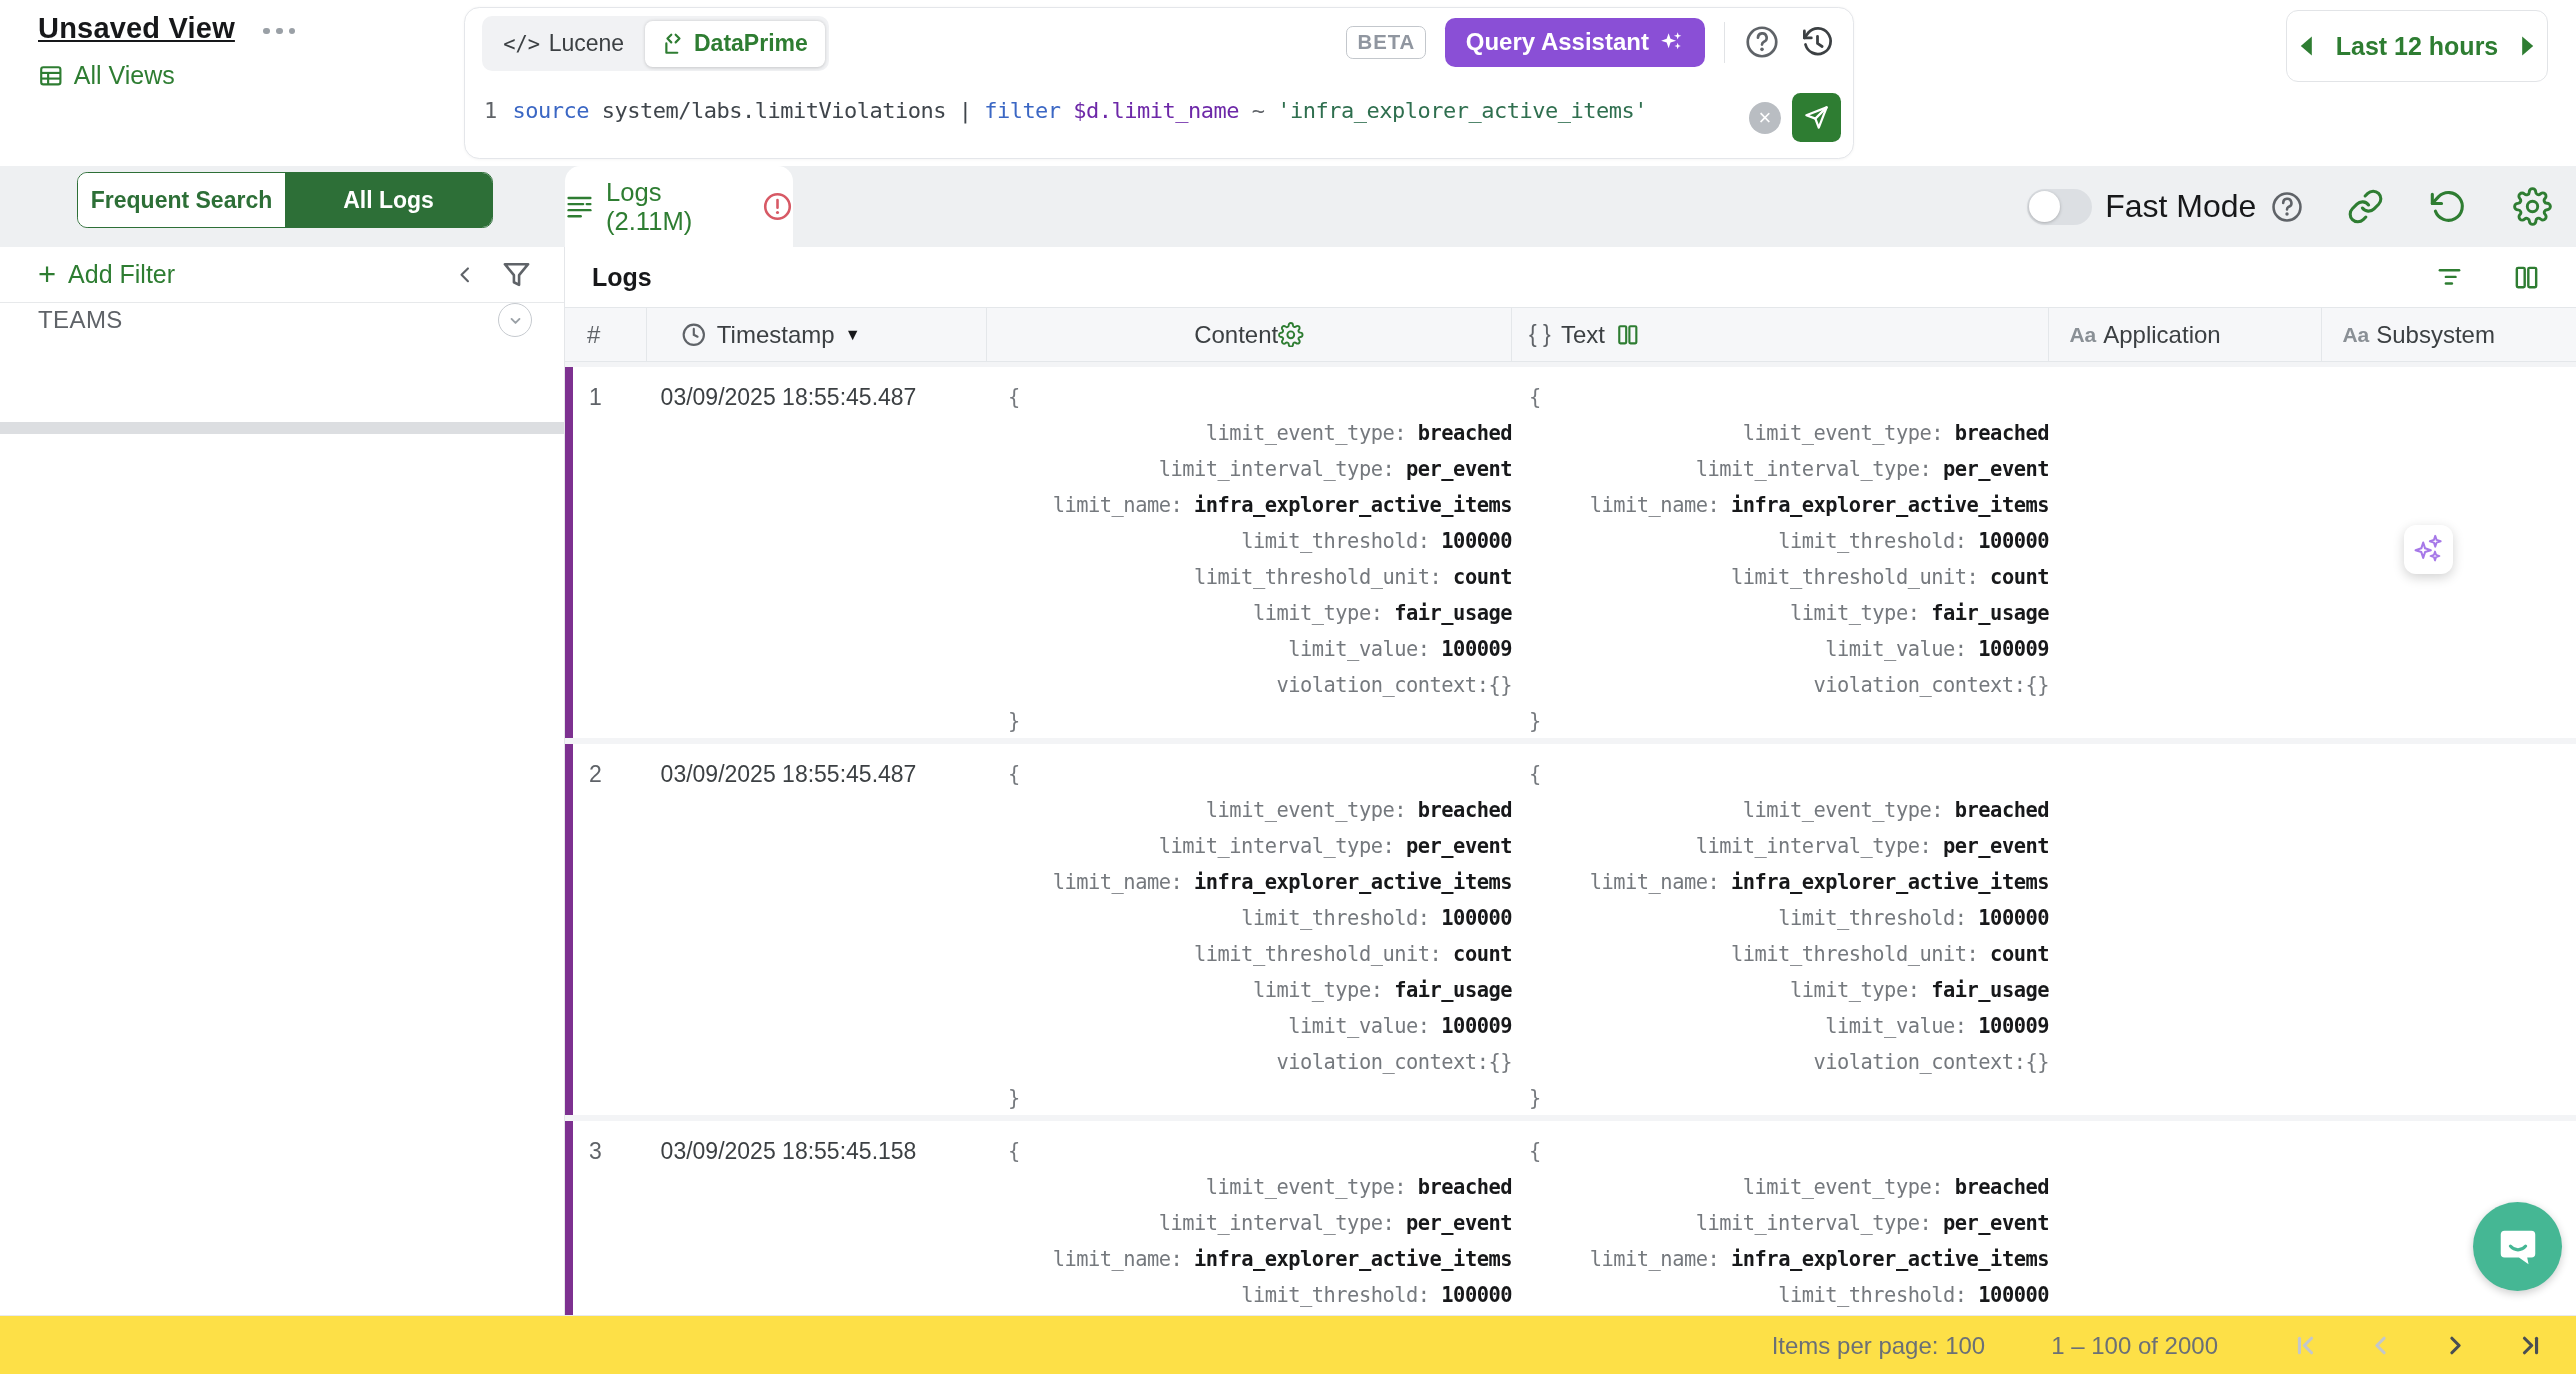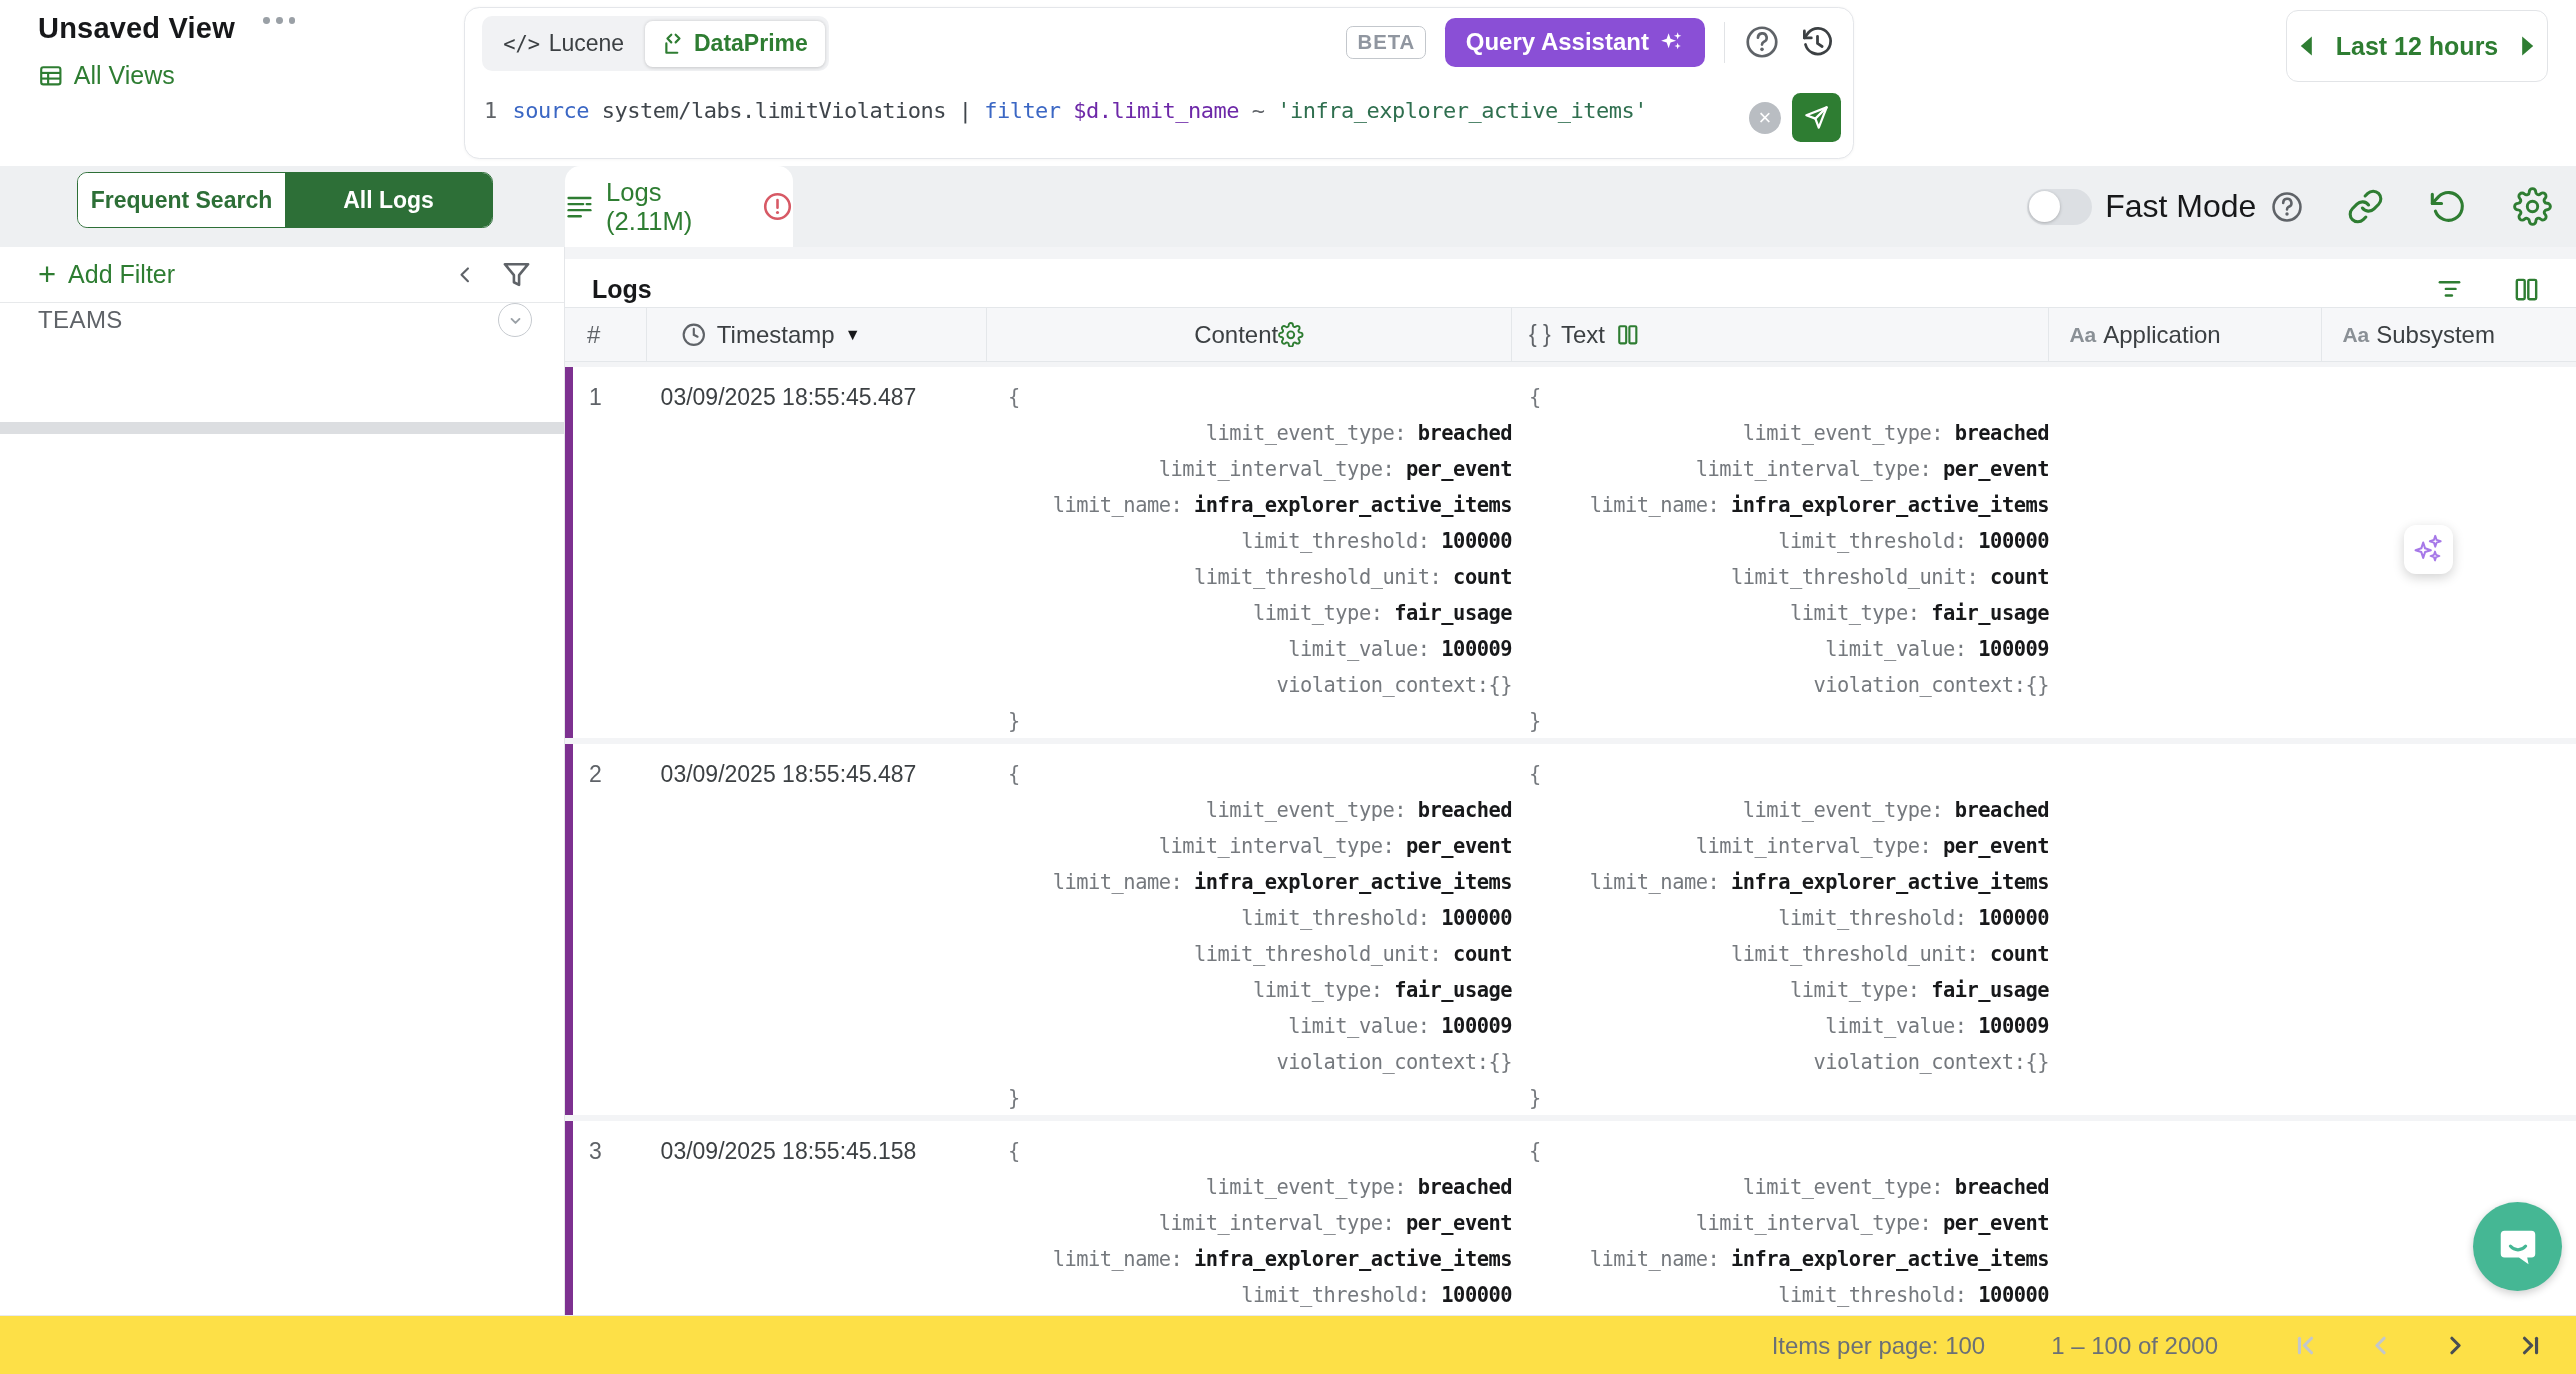--- a/index.html
+++ b/index.html
@@ -2,21 +2,21 @@
 <html style="font-size:13.6px"><head>
 <meta charset="utf-8">
 <style>
   * { margin:0; padding:0; box-sizing:border-box; }
   html,body { width:2576px; height:1375px; background:#fff; font-family:"Liberation Sans", sans-serif; color:#17181a; }
   .app { position:relative; width:2576px; height:1375px; overflow:hidden; background:#fff; }
   svg { display:block; }
 
   
   .topbar { position:absolute; left:0; top:0; width:2576px; height:166px; background:#fff; }
-  .view-title-row { position:absolute; left:38px; top:12px; display:flex; gap:28px; }
+  .view-title-row { position:absolute; left:38px; top:12px; display:flex; align-items:center; gap:28px;text-decoration:underline; }
   .view-title { font-size:29px; font-weight:700; color:#17181a; letter-spacing:0.2px; }
   .dots { display:flex; gap:6px; padding-top:5.1px; cursor:pointer; }
   .dots i { width:6.8px; height:6.8px; border-radius:50%; background:#9aa0a6; }
   .all-views { position:absolute; left:38px; top:61px; display:flex; align-items:center; gap:10.2px; color:#2e7d32; font-size:25px; font-weight:500; cursor:pointer; }
 
   .query-panel { position:absolute; left:464px; top:6.8px; width:1390px; height:152px; background:#fff; border:0.9px solid #e4e6ea; border-radius:15.3px; box-shadow:0 0.9px 2.6px rgba(0,0,0,.04); }
   .lang-toggle { position:absolute; left:17px; top:8.5px; height:55px; display:flex; align-items:center; background:#f1f2f4; border-radius:10.2px; padding:4.3px; gap:3.4px; }
   .lang { display:flex; align-items:center; gap:8.5px; height:46px; padding:0 17px; border:none; background:transparent; border-radius:7.7px; font-size:23px; font-family:"Liberation Sans",sans-serif; color:#3c4043; cursor:pointer; }
   .lang .code-glyph { font-family:"DejaVu Sans Mono",monospace; font-size:20.4px; color:#3c4043; }
   .lang.active { background:#fff; color:#2e7d32; font-weight:600; box-shadow:0 0.9px 3.4px rgba(0,0,0,.18); }
@@ -58,21 +58,21 @@
   .add-filter { display:flex; align-items:center; gap:12px; color:#2e7d32; font-size:25px; font-weight:500; cursor:pointer; }
   .add-filter .plus { font-size:31px; font-weight:400; line-height:24px; }
   .filter-head .spacer { flex:1; }
   .teams-row { padding:0 32px 0 38px; display:flex; align-items:center; }
   .teams-label { font-size:24px; color:#5f6368; font-weight:500; letter-spacing:0.4px; }
   .teams-row .spacer { flex:1; }
   .circle-chev { width:34px; height:34px; border-radius:50%; border:1.7px solid #c6cacf; display:flex; align-items:center; justify-content:center; cursor:pointer; }
   .sidebar-strip { position:absolute; left:0; top:175px; width:564px; height:12px; background:#dcdee1; }
 
   .main { position:absolute; left:565px; top:0; width:2011px; height:1068px; background:#f3f4f6; overflow:hidden; }
-  .logs-header { position:absolute; left:0; top:12px; width:100%; height:60px; background:#fff; display:flex; align-items:center; padding:0 35px 0 27px; }
+  .logs-header { position:absolute; left:0; top:0; width:100%; height:60px; background:#fff; display:flex; align-items:center; padding:0 35px 0 27px; }
   .logs-title { font-size:25px; font-weight:600; color:#17181a; }
   .logs-header .spacer { flex:1; }
   .logs-header .icon-btn { margin-left:48px; }
 
   .cols { display:grid; grid-template-columns:82px 340px 525px 537px 273px 1fr; }
   .thead { position:absolute; left:0; top:60px; width:100%; height:55px; }
   .th { background:#f6f7f9; border-top:0.9px solid #e4e7ea; border-bottom:0.9px solid #e4e7ea; border-right:0.9px solid #e4e7ea; display:flex; align-items:center; font-size:24px; color:#3c4043; font-weight:500; }
   .th:last-child { border-right:none; }
   .th-num { padding-left:22px; color:#5f6368; font-weight:400; }
   .th-ts { padding-left:34px; gap:10.2px; }

